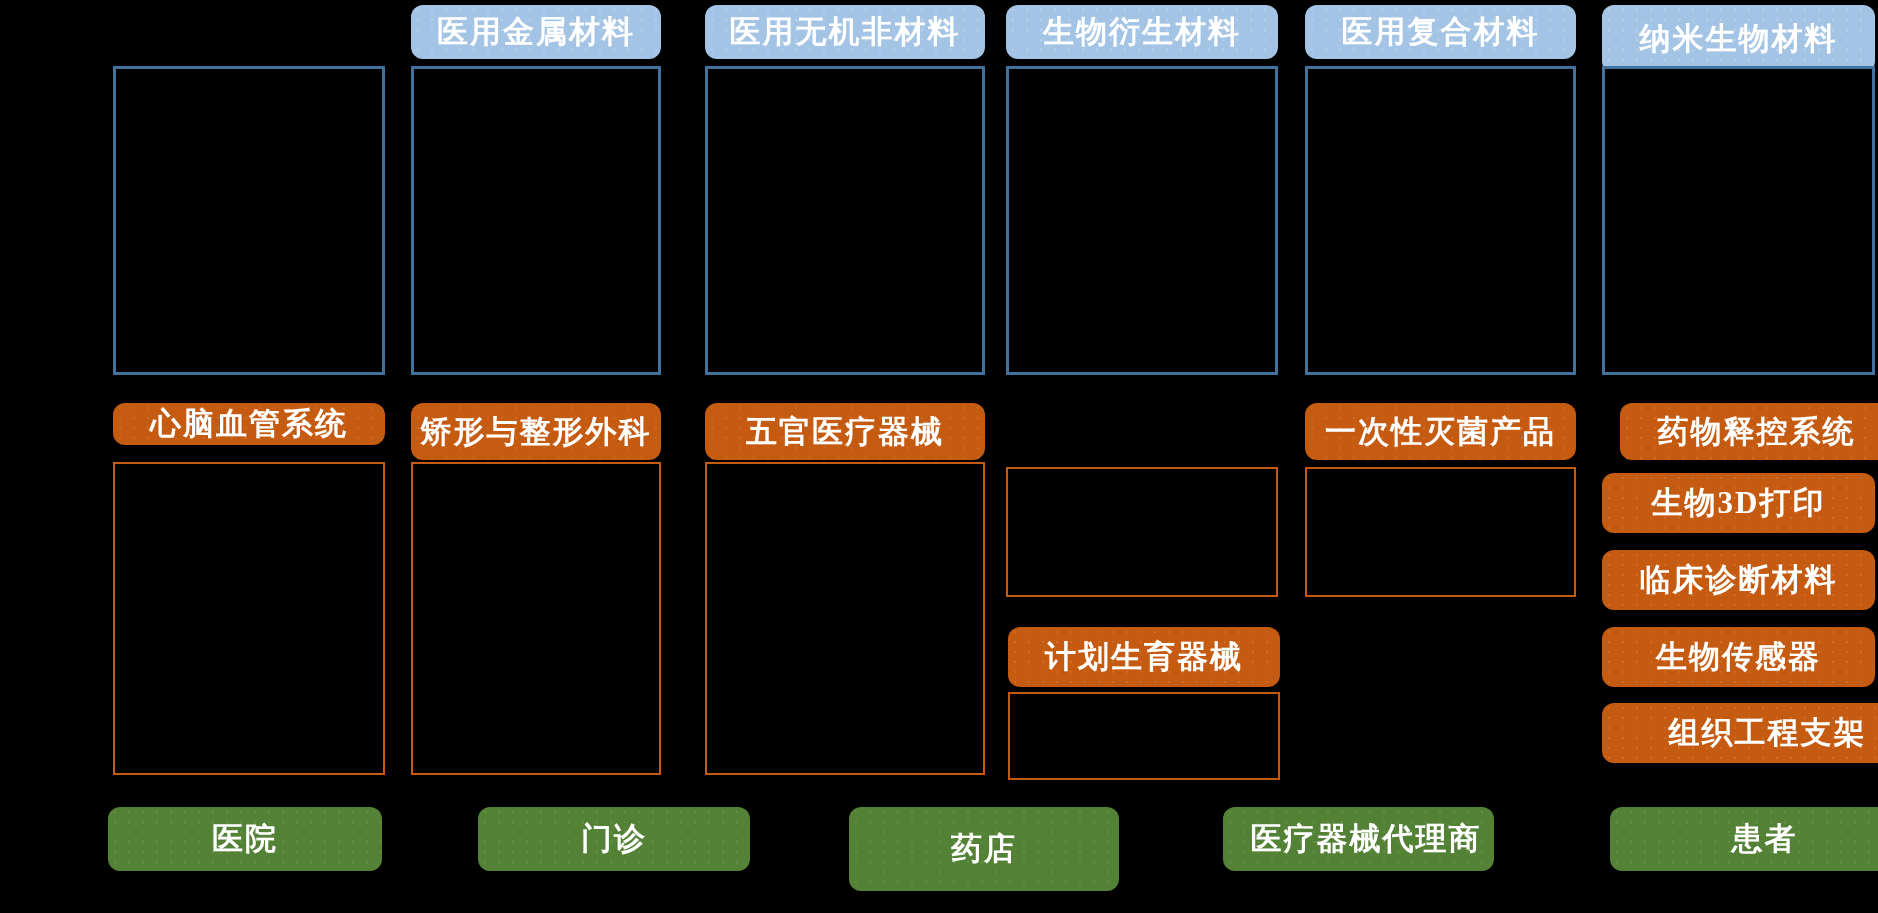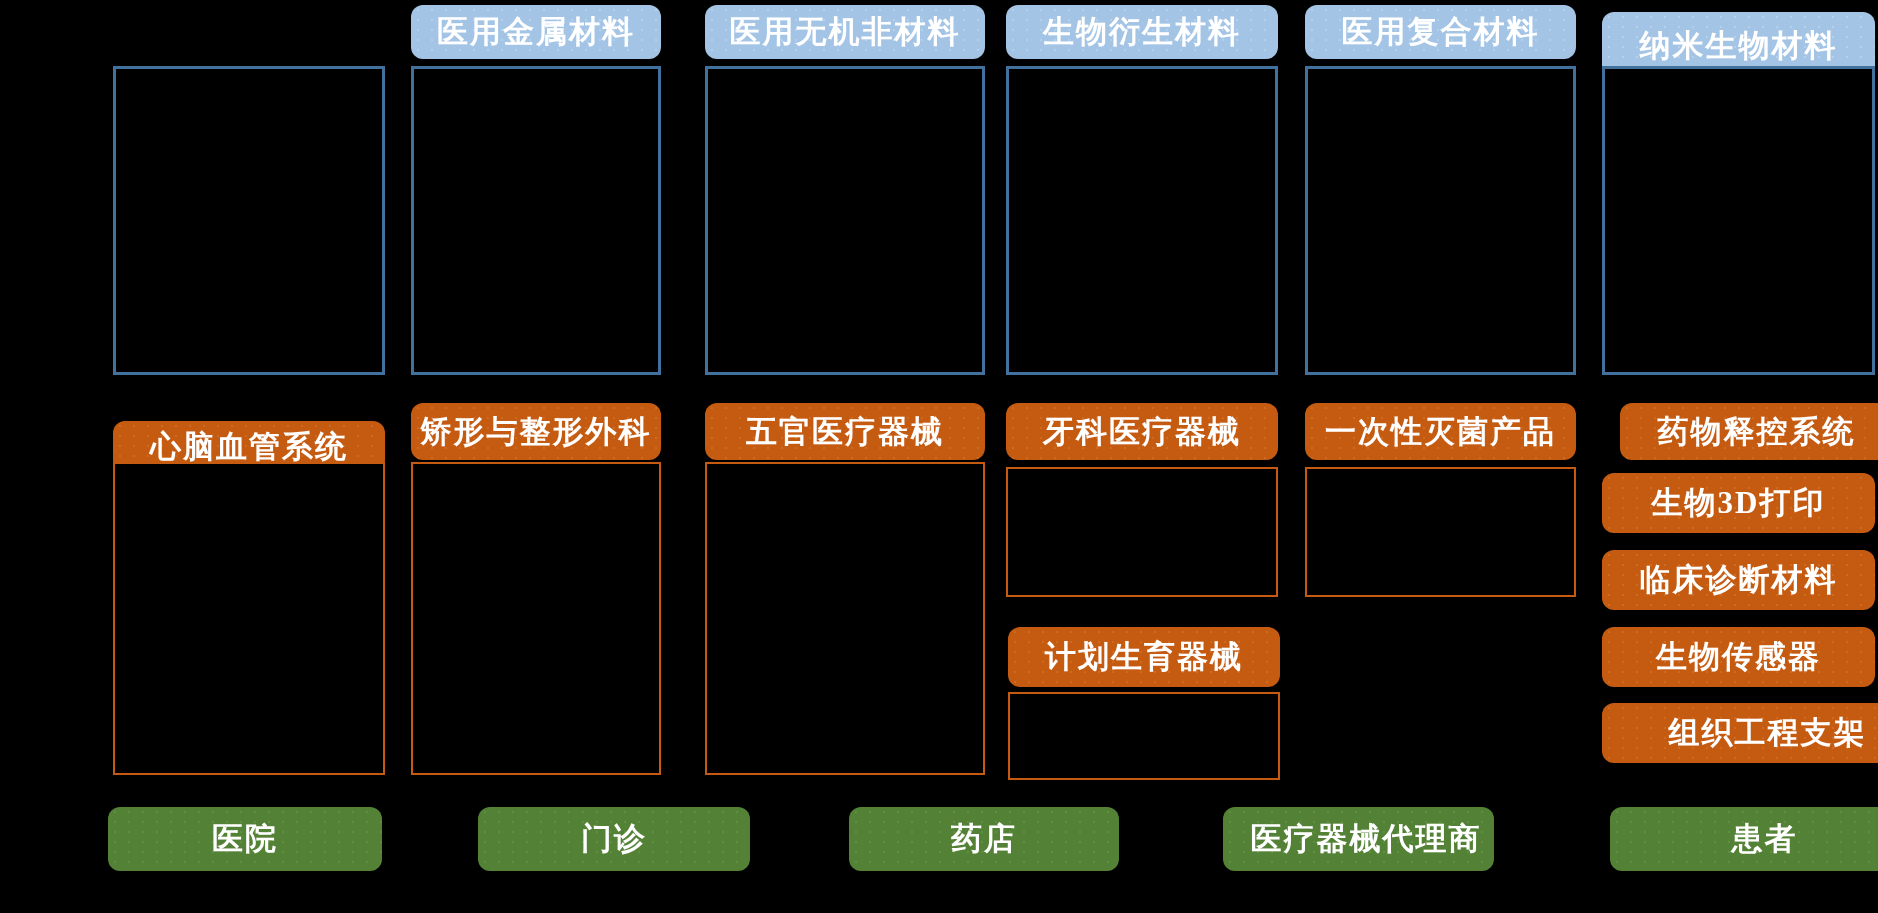--- a/index.html
+++ b/index.html
@@ -52,51 +52,50 @@
 </style>
 </head>
 <body>
 
 <div id="canvas">
 
   <div class="hdr mat-hdr" style="left:411px;top:5px;width:250px;height:54px;">医用金属材料</div>
   <div class="hdr mat-hdr" style="left:705px;top:5px;width:280px;height:54px;">医用无机非材料</div>
   <div class="hdr mat-hdr" style="left:1006px;top:5px;width:272px;height:54px;">生物衍生材料</div>
   <div class="hdr mat-hdr" style="left:1305px;top:5px;width:271px;height:54px;">医用复合材料</div>
-  <div class="hdr mat-hdr" style="left:1602px;top:12px;width:273px;height:68px;">纳米生物材料</div>
+  <div class="hdr mat-hdr" style="left:1602px;top:5px;width:273px;height:68px;">纳米生物材料</div>
 
   <div class="mat-box" style="left:113px;top:66px;width:272px;height:309px;"></div>
   <div class="mat-box" style="left:411px;top:66px;width:250px;height:309px;"></div>
   <div class="mat-box" style="left:705px;top:66px;width:280px;height:309px;"></div>
   <div class="mat-box" style="left:1006px;top:66px;width:272px;height:309px;"></div>
   <div class="mat-box" style="left:1305px;top:66px;width:271px;height:309px;"></div>
   <div class="mat-box" style="left:1602px;top:66px;width:273px;height:309px;"></div>
 
-  <div class="hdr dev-hdr" style="left:113px;top:421px;width:272px;height:51px;">心脑血管系统</div>
+  <div class="hdr dev-hdr" style="left:113px;top:403px;width:272px;height:42px;">心脑血管系统</div>
   <div class="dev-box" style="left:113px;top:462px;width:272px;height:313px;"></div>
 
   <div class="hdr dev-hdr" style="left:411px;top:403px;width:250px;height:57px;">矫形与整形外科</div>
   <div class="dev-box" style="left:411px;top:462px;width:250px;height:313px;"></div>
 
   <div class="hdr dev-hdr" style="left:705px;top:403px;width:280px;height:57px;">五官医疗器械</div>
   <div class="dev-box" style="left:705px;top:462px;width:280px;height:313px;"></div>
 
-  <div class="hdr dev-hdr" style="left:1006px;top:403px;width:272px;height:57px;">牙科医疗器械</div>
   <div class="dev-box" style="left:1006px;top:467px;width:272px;height:130px;"></div>
   <div class="hdr dev-hdr" style="left:1008px;top:627px;width:272px;height:60px;">计划生育器械</div>
   <div class="dev-box" style="left:1008px;top:692px;width:272px;height:88px;"></div>
 
   <div class="hdr dev-hdr" style="left:1305px;top:403px;width:271px;height:57px;">一次性灭菌产品</div>
   <div class="dev-box" style="left:1305px;top:467px;width:271px;height:130px;"></div>
 
   <div class="hdr dev-hdr" style="left:1620px;top:403px;width:273px;height:57px;">药物释控系统</div>
   <div class="hdr dev-hdr" style="left:1602px;top:473px;width:273px;height:60px;">生物3D打印</div>
   <div class="hdr dev-hdr" style="left:1602px;top:550px;width:273px;height:60px;">临床诊断材料</div>
   <div class="hdr dev-hdr" style="left:1602px;top:627px;width:273px;height:60px;">生物传感器</div>
   <div class="hdr dev-hdr" style="left:1602px;top:703px;width:291px;height:60px;padding-left:40px;">组织工程支架</div>
 
   <div class="hdr chan" style="left:108px;top:807px;width:274px;height:64px;">医院</div>
   <div class="hdr chan" style="left:478px;top:807px;width:272px;height:64px;">门诊</div>
-  <div class="hdr chan" style="left:849px;top:807px;width:270px;height:64px;">药店</div>
+  <div class="hdr chan" style="left:849px;top:807px;width:270px;height:84px;">药店</div>
   <div class="hdr chan" style="left:1223px;top:807px;width:271px;height:64px;padding-left:15px;">医疗器械代理商</div>
   <div class="hdr chan" style="left:1610px;top:807px;width:309px;height:64px;">患者</div>
 
 </div>
 
 </body></html>

